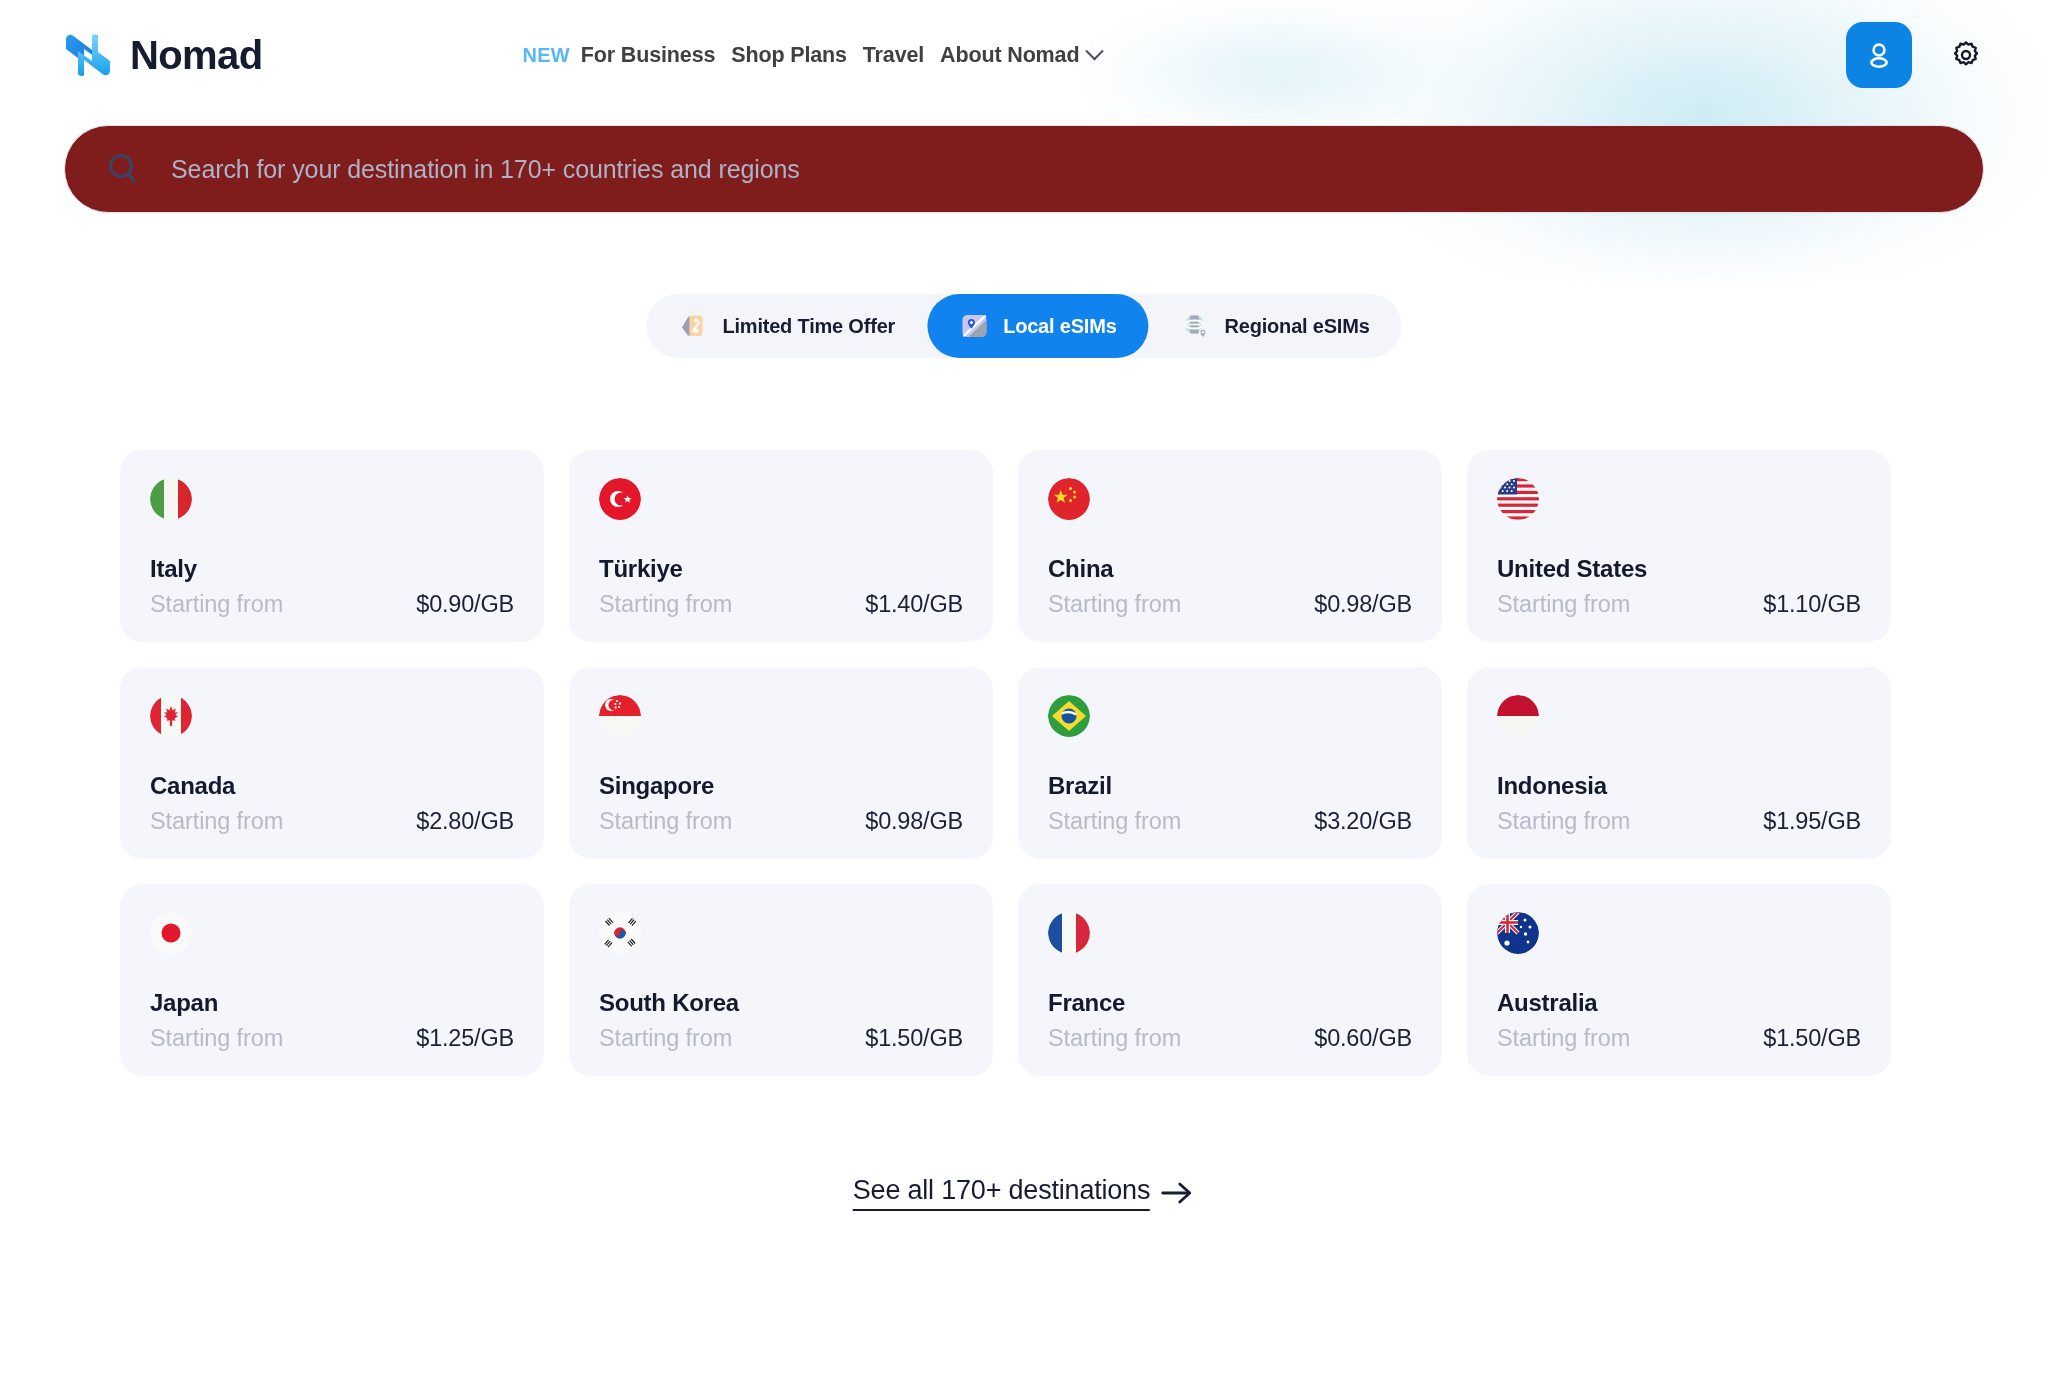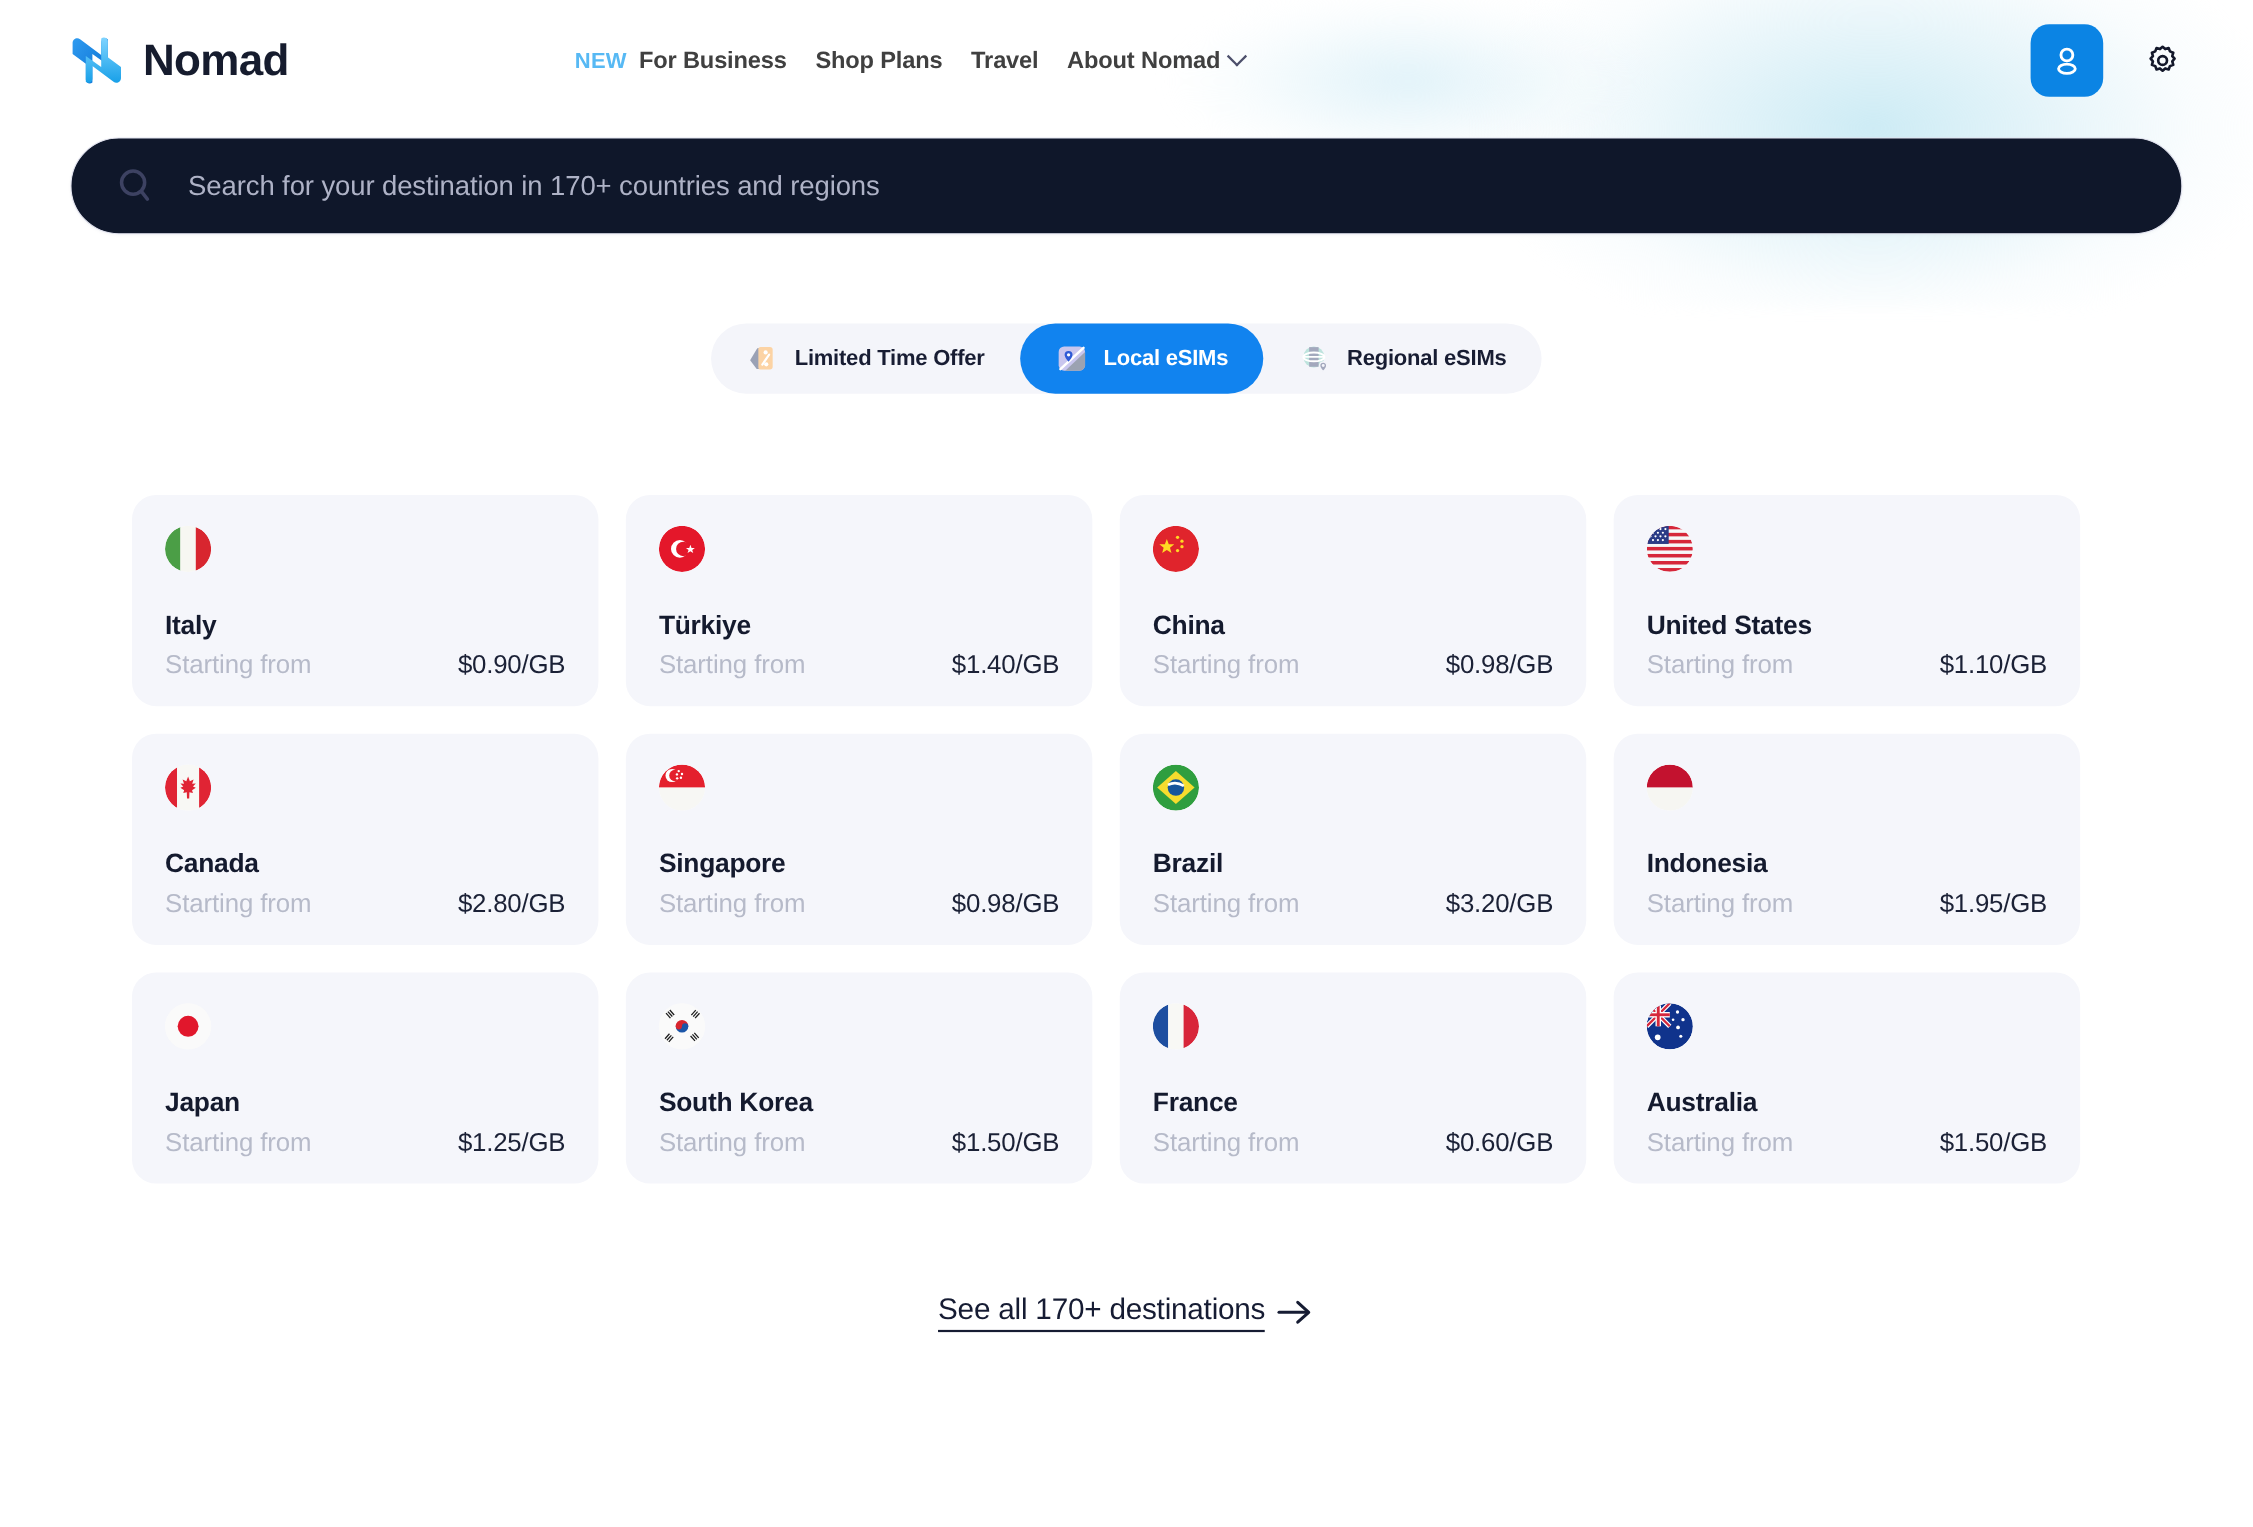--- a/index.html
+++ b/index.html
@@ -51,21 +51,21 @@
   }
   .brand { display: flex; align-items: center; gap: 16px; }
   .brand-logo { width: 52px; height: 52px; display:block; }
   .brand-name {
     font-size: 40px; font-weight: 700; color: #161c2e;
     letter-spacing: -0.6px;
   }
 
   .nav {
     display: flex; align-items: center;
-    gap: 26px;
+    gap: 16px;
     margin-left: 260px;
   }
   .nav-item {
     font-size: 21.5px; font-weight: 600; color: #404040;
     letter-spacing: -0.15px; white-space: nowrap;
     display: flex; align-items: center; gap: 9px;
     cursor: pointer;
   }
   .nav-new-wrap { display: flex; align-items: baseline; gap: 11px; }
   .nav-badge-new {
@@ -92,21 +92,21 @@
     width: 40px; height: 40px;
     display: flex; align-items: center; justify-content: center;
     cursor: pointer; background: none; border: none;
   }
 
   
   .search-bar {
     position: absolute;
     top: 125px; left: 64px;
     width: 1920px; height: 88px;
-    background: #0f172a;
+    background: #7f1d1d;
     border: 1.4px solid #e2e3ef;
     border-radius: 44px;
     display: flex; align-items: center;
     padding: 0 38px;
     box-shadow: 0 1px 3px rgba(30,40,80,0.04);
     z-index: 4;
   }
   .search-icon-w { width: 46px; display: flex; align-items: center; }
   .search-placeholder {
     margin-left: 22px;

